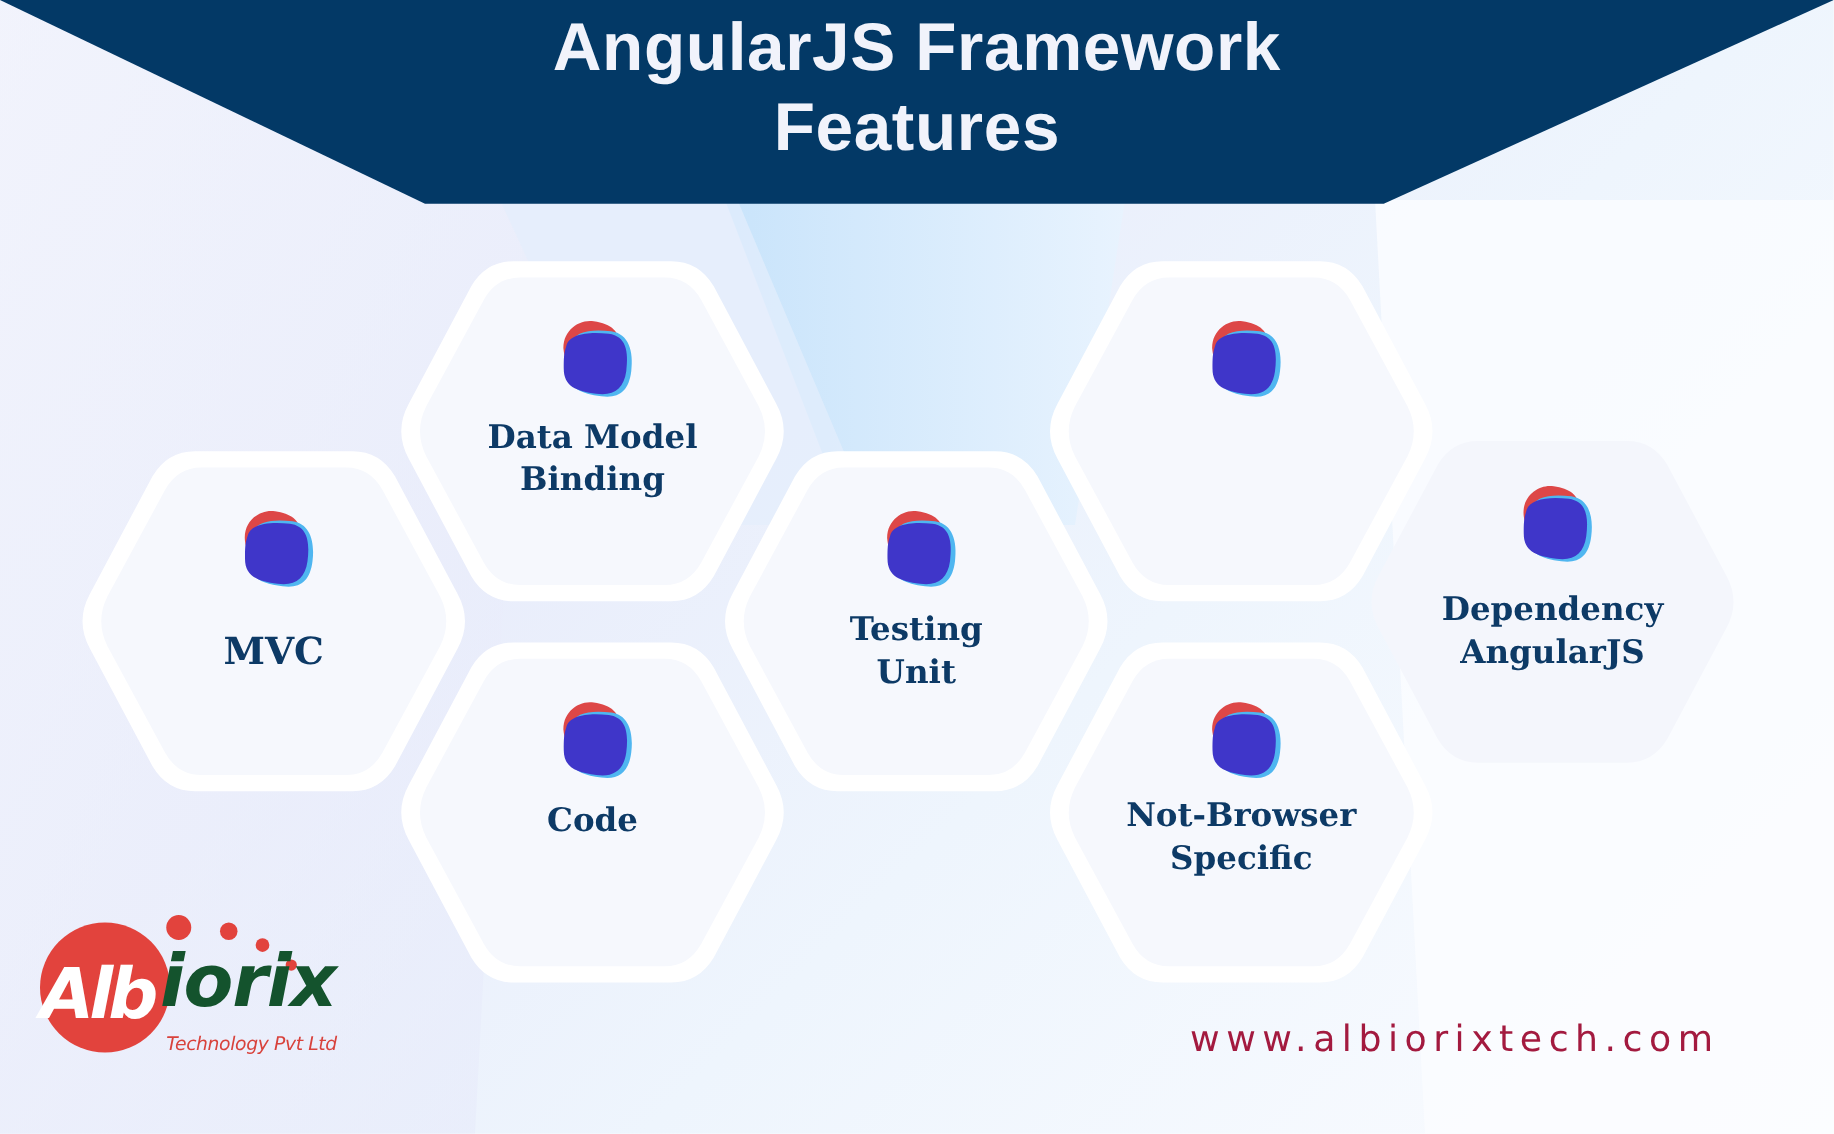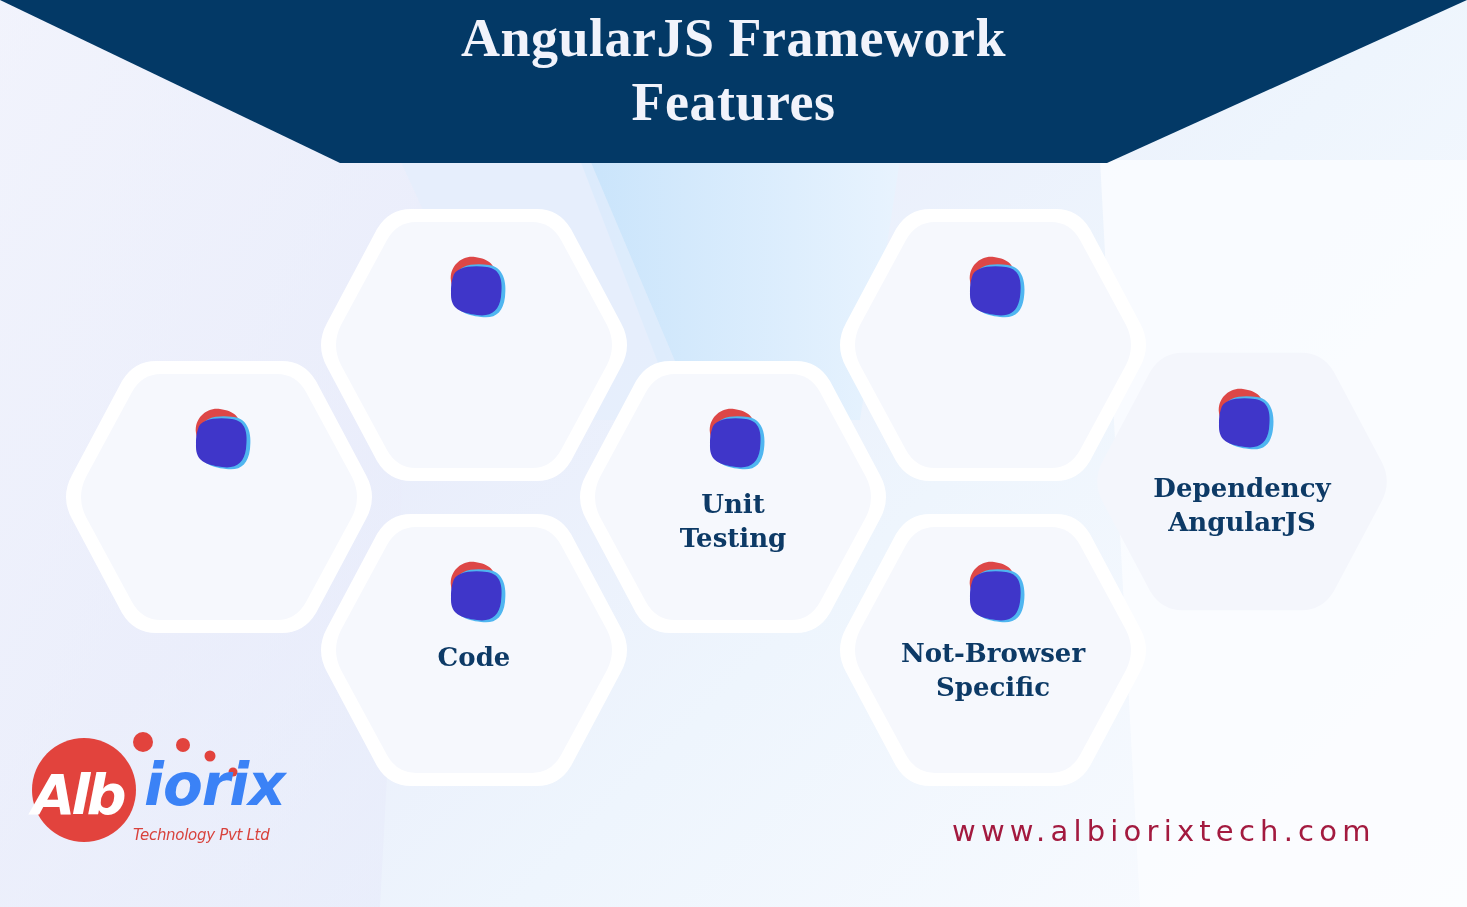--- a/index.html
+++ b/index.html
@@ -5,21 +5,21 @@
   html, body { margin:0; padding:0; }
   body {
     width:1467px; height:907px; overflow:hidden; position:relative;
     background: linear-gradient(135deg, #eef1fb 0%, #e9edfb 35%, #eef5fd 60%, #fbfcff 100%);
     font-family: "DejaVu Serif", serif;
   }
   .bg-layer { position:absolute; inset:0; }
   .banner { position:absolute; left:0; top:0; width:1467px; height:165px; }
   .title {
     position:absolute; left:0; width:1467px; top:6px; text-align:center;
-    color:#f1f3fb; font-family:Liberation Serif, serif; font-weight:bold;
+    color:#f1f3fb; font-family:Liberation Sans, sans-serif; font-weight:bold;
     font-size:54px; line-height:64px; letter-spacing:0.5px;
   }
   .hex {
     position:absolute; width:310px; height:280px;
   }
   .hex svg.shape { position:absolute; left:0; top:0; }
   .hex .icon {
     position:absolute; left:50%; top:46px; width:70px; height:70px; margin-left:-35px;
   }
   .hex .label {
@@ -27,23 +27,23 @@
     color:#0d3a66; font-family:"DejaVu Serif", serif; font-weight:bold;
     font-size:26px; line-height:34px;
   }
   .logo { position:absolute; left:22px; top:728px; width:260px; height:120px; }
   .logo-tag {
     position:absolute; left:133px; top:826px; color:#d8423c;
     font-family:"DejaVu Sans", sans-serif; font-style:italic; font-size:15px;
     letter-spacing:-0.3px;
   }
   .logo-word {
-    position:absolute; left:128px; top:752px; color:#3b82f6;
+    position:absolute; left:128px; top:752px; color:#14532d;
     font-family:"DejaVu Sans", sans-serif; font-weight:bold; font-style:italic;
-    font-size:58px; line-height:66px; letter-spacing:-1px;margin-left:16px;
+    font-size:58px; line-height:66px; letter-spacing:-1px;
   }
   .url {
     position:absolute; left:952px; top:814px; color:#a31a3f;
     font-family:"DejaVu Sans", sans-serif; font-size:29px; letter-spacing:5.2px;
   }
 </style>
 </head>
 <body>
 
 <svg class="bg-layer" width="1467" height="907" viewBox="0 0 1467 907">
@@ -74,32 +74,39 @@
 <div class="hex" style="left:319px; top:205px;">
   <svg class="shape" width="310" height="280" viewBox="0 0 310 280">
     <path d="M92,4 L218,4 Q240,4 252,24 L302,118 Q314,140 302,162 L252,256 Q240,276 218,276 L92,276 Q70,276 58,256 L8,162 Q-4,140 8,118 L58,24 Q70,4 92,4 Z" fill="#ffffff"></path>
     <path d="M97,17 L213,17 Q232,17 242,35 L288,120 Q298,140 288,160 L242,245 Q232,263 213,263 L97,263 Q78,263 68,245 L22,160 Q12,140 22,120 L68,35 Q78,17 97,17 Z" fill="#f6f8fd"></path>
   </svg>
   <svg class="icon" viewBox="0 0 70 70">
     <path d="M12,30 C10,14 24,4 36,6 C50,8 58,14 56,28 C54,40 40,44 28,42 C16,40 13,38 12,30 Z" fill="#dd4747"></path>
     <path d="M18,24 C20,14 34,12 50,14 C64,16 68,30 66,46 C64,62 56,68 42,66 C26,64 16,60 16,46 C16,36 16,30 18,24 Z" fill="#4fb6f0"></path>
     <path d="M14,26 C16,16 32,14 48,16 C62,18 64,30 62,46 C60,60 52,66 38,64 C22,62 12,58 12,44 C12,36 12,32 14,26 Z" fill="#3f36c9"></path>
   </svg>
+  <div class="label" style="top:128px;">
+    <div>Data Model</div>
+    <div>Binding</div>
+  </div>
 </div>
 
 <div class="hex" style="left:64px; top:357px;">
   <svg class="shape" width="310" height="280" viewBox="0 0 310 280">
     <path d="M92,4 L218,4 Q240,4 252,24 L302,118 Q314,140 302,162 L252,256 Q240,276 218,276 L92,276 Q70,276 58,256 L8,162 Q-4,140 8,118 L58,24 Q70,4 92,4 Z" fill="#ffffff"></path>
     <path d="M97,17 L213,17 Q232,17 242,35 L288,120 Q298,140 288,160 L242,245 Q232,263 213,263 L97,263 Q78,263 68,245 L22,160 Q12,140 22,120 L68,35 Q78,17 97,17 Z" fill="#f6f8fd"></path>
   </svg>
   <svg class="icon" viewBox="0 0 70 70">
     <path d="M12,30 C10,14 24,4 36,6 C50,8 58,14 56,28 C54,40 40,44 28,42 C16,40 13,38 12,30 Z" fill="#dd4747"></path>
     <path d="M18,24 C20,14 34,12 50,14 C64,16 68,30 66,46 C64,62 56,68 42,66 C26,64 16,60 16,46 C16,36 16,30 18,24 Z" fill="#4fb6f0"></path>
     <path d="M14,26 C16,16 32,14 48,16 C62,18 64,30 62,46 C60,60 52,66 38,64 C22,62 12,58 12,44 C12,36 12,32 14,26 Z" fill="#3f36c9"></path>
   </svg>
+  <div class="label" style="top:148px; font-size:30px;">
+    <div>MVC</div>
+  </div>
 </div>
 
 <div class="hex" style="left:319px; top:510px;">
   <svg class="shape" width="310" height="280" viewBox="0 0 310 280">
     <path d="M92,4 L218,4 Q240,4 252,24 L302,118 Q314,140 302,162 L252,256 Q240,276 218,276 L92,276 Q70,276 58,256 L8,162 Q-4,140 8,118 L58,24 Q70,4 92,4 Z" fill="#ffffff"></path>
     <path d="M97,17 L213,17 Q232,17 242,35 L288,120 Q298,140 288,160 L242,245 Q232,263 213,263 L97,263 Q78,263 68,245 L22,160 Q12,140 22,120 L68,35 Q78,17 97,17 Z" fill="#f6f8fd"></path>
   </svg>
   <svg class="icon" viewBox="0 0 70 70">
     <path d="M12,30 C10,14 24,4 36,6 C50,8 58,14 56,28 C54,40 40,44 28,42 C16,40 13,38 12,30 Z" fill="#dd4747"></path>
     <path d="M18,24 C20,14 34,12 50,14 C64,16 68,30 66,46 C64,62 56,68 42,66 C26,64 16,60 16,46 C16,36 16,30 18,24 Z" fill="#4fb6f0"></path>
@@ -114,22 +121,22 @@
   <svg class="shape" width="310" height="280" viewBox="0 0 310 280">
     <path d="M92,4 L218,4 Q240,4 252,24 L302,118 Q314,140 302,162 L252,256 Q240,276 218,276 L92,276 Q70,276 58,256 L8,162 Q-4,140 8,118 L58,24 Q70,4 92,4 Z" fill="#ffffff"></path>
     <path d="M97,17 L213,17 Q232,17 242,35 L288,120 Q298,140 288,160 L242,245 Q232,263 213,263 L97,263 Q78,263 68,245 L22,160 Q12,140 22,120 L68,35 Q78,17 97,17 Z" fill="#f6f8fd"></path>
   </svg>
   <svg class="icon" viewBox="0 0 70 70">
     <path d="M12,30 C10,14 24,4 36,6 C50,8 58,14 56,28 C54,40 40,44 28,42 C16,40 13,38 12,30 Z" fill="#dd4747"></path>
     <path d="M18,24 C20,14 34,12 50,14 C64,16 68,30 66,46 C64,62 56,68 42,66 C26,64 16,60 16,46 C16,36 16,30 18,24 Z" fill="#4fb6f0"></path>
     <path d="M14,26 C16,16 32,14 48,16 C62,18 64,30 62,46 C60,60 52,66 38,64 C22,62 12,58 12,44 C12,36 12,32 14,26 Z" fill="#3f36c9"></path>
   </svg>
   <div class="label" style="top:130px;">
+    <div>Testing</div>
     <div>Unit</div>
-    <div>Testing</div>
   </div>
 </div>
 
 <div class="hex" style="left:838px; top:205px;">
   <svg class="shape" width="310" height="280" viewBox="0 0 310 280">
     <path d="M92,4 L218,4 Q240,4 252,24 L302,118 Q314,140 302,162 L252,256 Q240,276 218,276 L92,276 Q70,276 58,256 L8,162 Q-4,140 8,118 L58,24 Q70,4 92,4 Z" fill="#ffffff"></path>
     <path d="M97,17 L213,17 Q232,17 242,35 L288,120 Q298,140 288,160 L242,245 Q232,263 213,263 L97,263 Q78,263 68,245 L22,160 Q12,140 22,120 L68,35 Q78,17 97,17 Z" fill="#f6f8fd"></path>
   </svg>
   <svg class="icon" viewBox="0 0 70 70">
     <path d="M12,30 C10,14 24,4 36,6 C50,8 58,14 56,28 C54,40 40,44 28,42 C16,40 13,38 12,30 Z" fill="#dd4747"></path>

